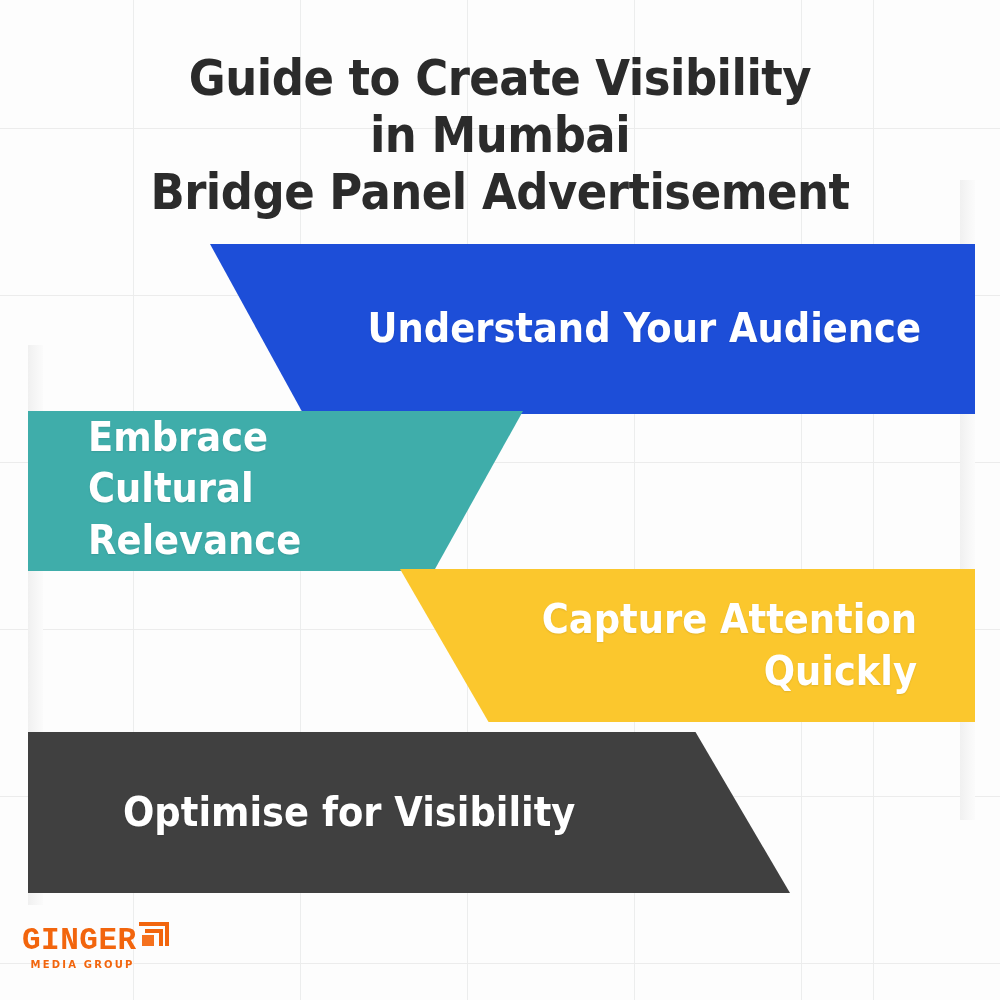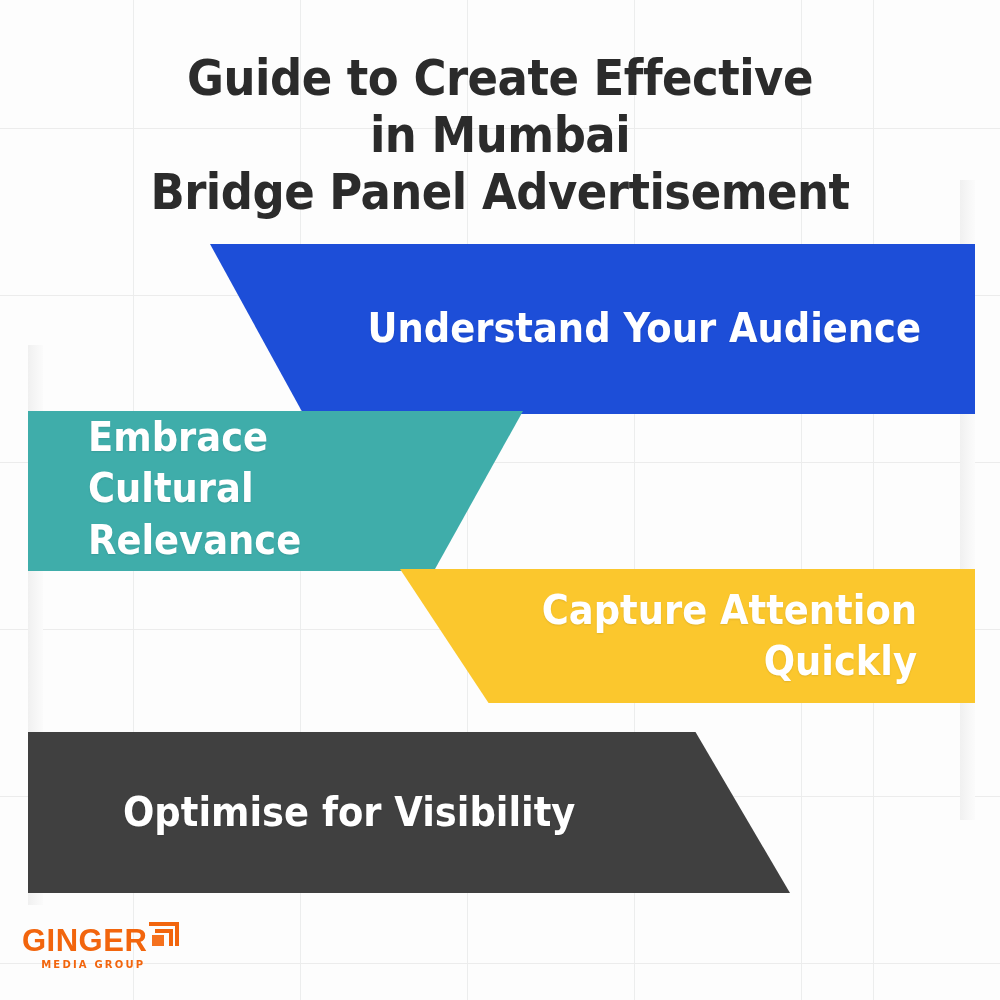--- a/index.html
+++ b/index.html
@@ -109,21 +109,21 @@
     padding: 0 54px 0 150px;
     box-shadow: 0 2px 5px rgba(0,0,0,0.05);
   }
   #band-2 {           
     left: 28px; top: 411px; width: 495px; height: 160px;
     background: #3fadaa;
     clip-path: polygon(0 0, 100% 0, 82% 100%, 0 100%);
     padding: 0 120px 4px 60px;
   }
   #band-3 {           
-    left: 400px; top: 569px; width: 575px; height: 134px;
+    left: 400px; top: 569px; width: 575px; height: 153px;
     background: #fbc72d;
     clip-path: polygon(0 0, 100% 0, 100% 100%, 15.4% 100%);
     padding: 0 58px 0 140px;
   }
   #band-4 {           
     left: 28px; top: 732px; width: 762px; height: 161px;
     background: #3d7c99;
     clip-path: polygon(0 0, 87.6% 0, 100% 100%, 0 100%);
     padding: 0 200px 0 95px;
   }
@@ -135,21 +135,21 @@
     top: 925px;
     display: flex;
     align-items: flex-start;
   }
   .logo-text-wrap {
     display: flex;
     flex-direction: column;
     align-items: flex-end;
   }
   .logo-word {
-    font-family: Liberation Sans, sans-serif;
+    font-family: Liberation Mono, monospace;
     font-size: 31px;
     font-weight: bold;
     color: #f2650d;
     letter-spacing: 0.5px;
     line-height: 1;
     text-align: right;
   }
   .logo-sub {
     font-family: "DejaVu Sans", "Liberation Sans", sans-serif;
     font-size: 10px;
@@ -186,21 +186,21 @@
     <div class="gridline-h" style="top:462px;"></div>
     <div class="gridline-h" style="top:629px;"></div>
     <div class="gridline-h" style="top:796px;"></div>
     <div class="gridline-h" style="top:963px;"></div>
 
     <div class="pillar" style="left:28px;  top:345px; height:560px;"></div>
     <div class="pillar" style="left:960px; top:180px; height:640px;"></div>
   </div>
 
   <h1 class="title">
-    <span class="line">Guide to Create Effective</span>
+    <span class="line">Guide to Create Visibility</span>
     <span class="line">in Mumbai</span>
     <span class="line">Bridge Panel Advertisement</span>
   </h1>
 
   <div class="band skew-right" id="band-1" style="background: #1d4ed8;">
     <span class="band-label">Understand Your Audience</span>
   </div>
 
   <div class="band skew-left" id="band-2" style="background: rgb(63, 173, 170);">
     <span class="band-label">Embrace Cultural Relevance</span>

